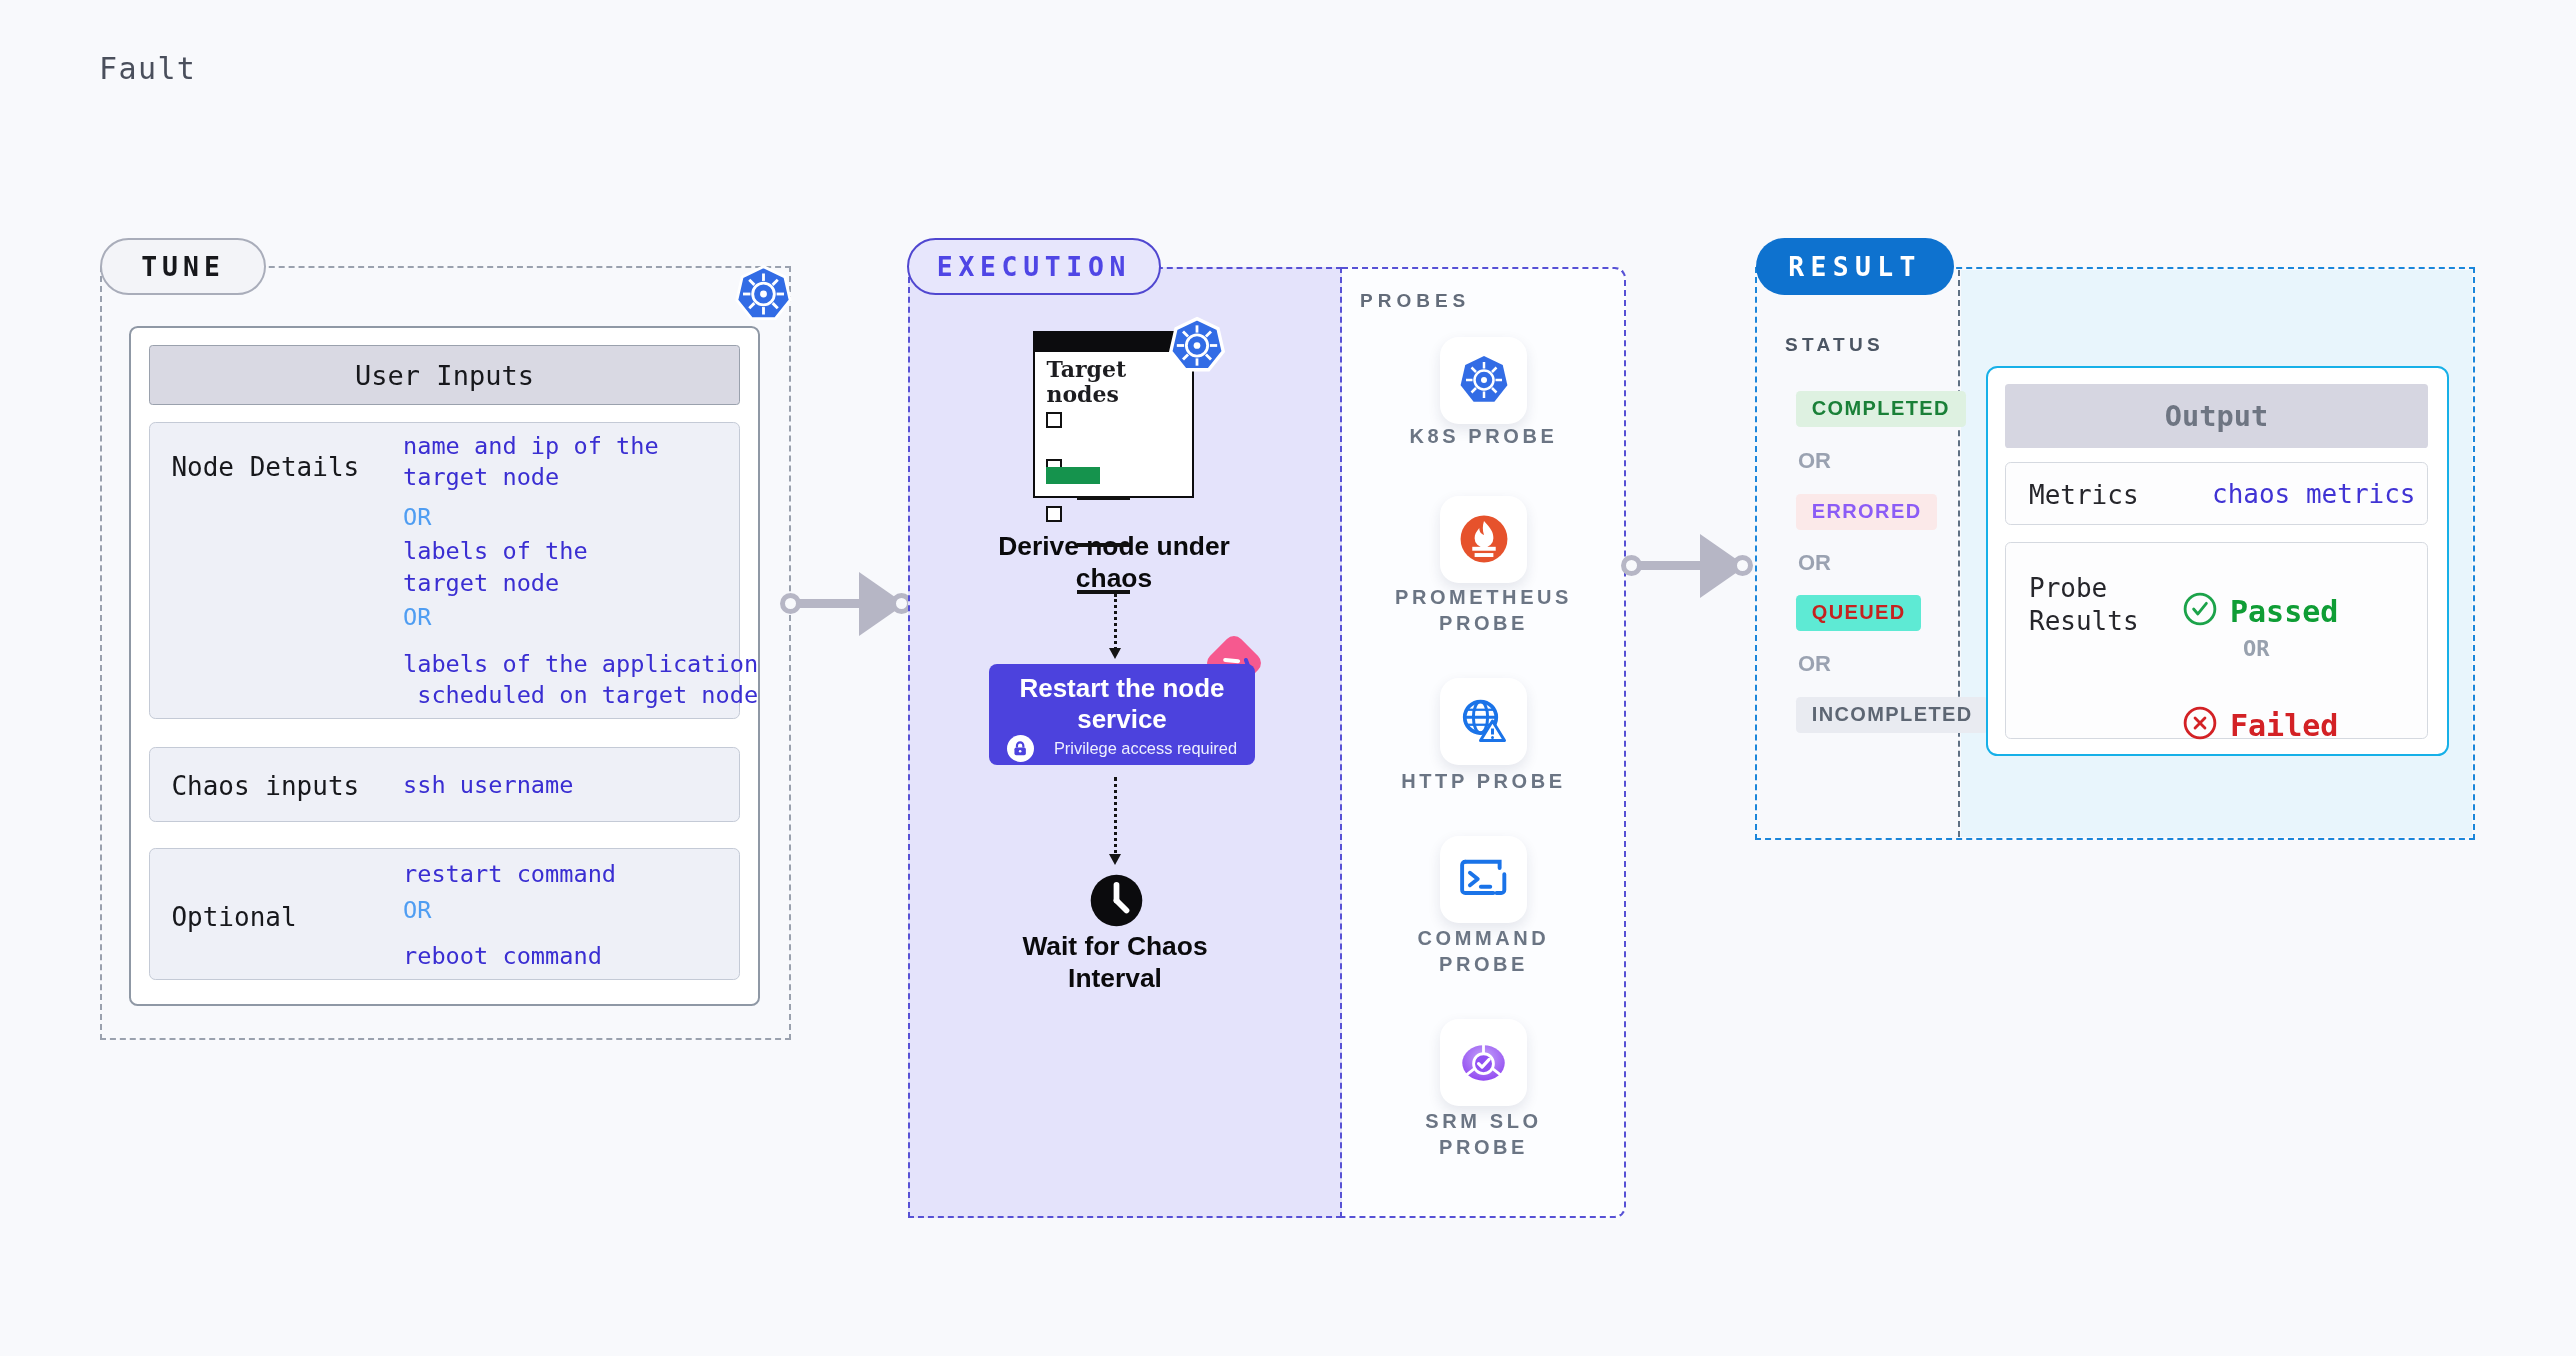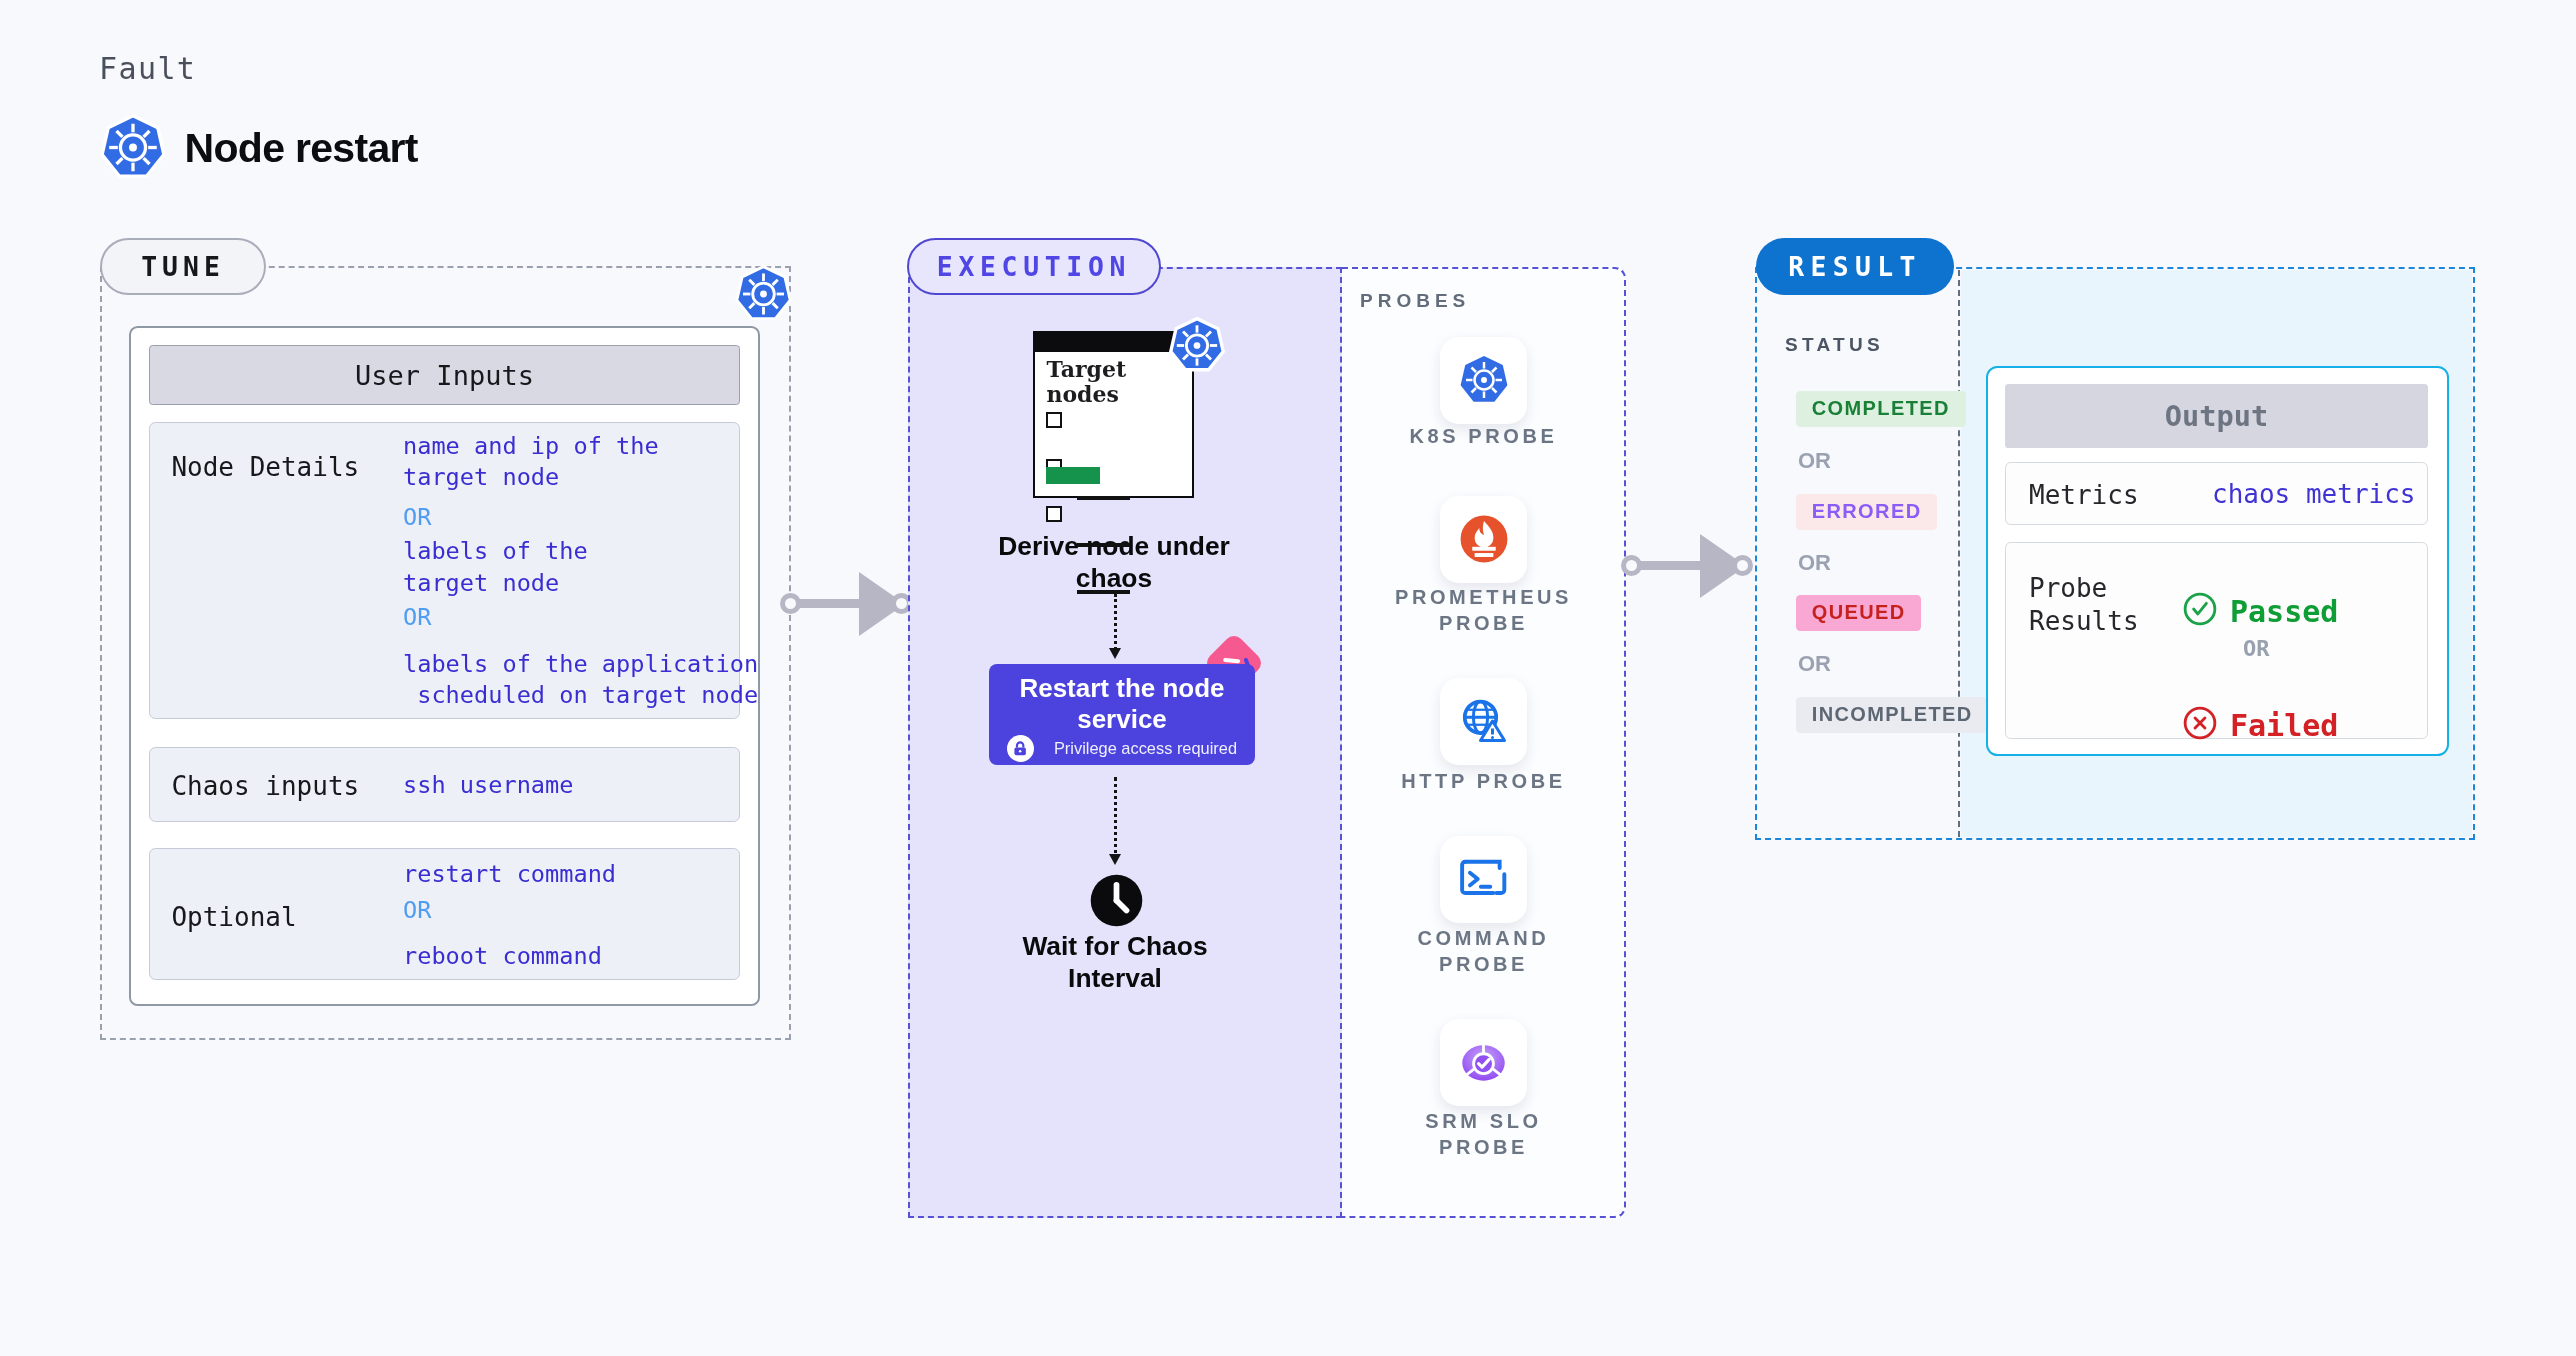--- a/index.html
+++ b/index.html
@@ -80,21 +80,21 @@
   .probe-label { width:257px; text-align:center; font-weight:bold; font-size:20px; line-height:26.4px; letter-spacing:3.6px; color:#6b7584; }
 
   
   .result-box { left:1755px; top:267px; width:720px; height:573px; border:2.9px dashed #1b86da; }
   .result-fill { left:1961px; top:270px; width:511px; height:567px; background:#e8f5fc; }
   .result-divider { left:1958px; top:270px; height:567px; width:0; border-left:2.1px dashed #5f7083; }
   .status-heading { left:1785px; top:334px; font-weight:bold; font-size:19px; letter-spacing:4.3px; color:#4b5563; }
   .status-badge { position:absolute; left:1796px; padding:6.4px 15.7px; border-radius:4.3px; font-weight:bold; font-size:20px; letter-spacing:1.4px; }
   .st-green { background:#def1e1; color:#1a8038; }
   .st-red { background:#fbe9e9; color:#8b5cf6; }
-  .st-yellow { background:#f9a8d4; color:#c5221f; }
+  .st-yellow { background:#5eead4; color:#c5221f; }
   .st-gray { background:#e9ebf1; color:#5d6673; }
   .status-or { position:absolute; left:1798px; font-weight:bold; font-size:22px; color:#9aa2b1; }
 
   .output-card { left:1986px; top:366px; width:463px; height:390px; background:#fff; border:2.9px solid #16b0e8; border-radius:11.4px; }
   .output-header { position:absolute; left:17px; top:15.7px; width:423px; height:64px; background:#d6d6e1; border-radius:3.6px;
                    display:flex; align-items:center; justify-content:center; font-size:28.6px; font-weight:bold; color:#6e7582; }
   .output-row { position:absolute; left:17px; width:423px; border:1.4px solid #d5d9e0; border-radius:5.7px; background:#fdfdfe; }
   .metrics-row { top:94px; height:63px; }
   .probe-row { top:174px; height:197px; }
   .output-label { position:absolute; left:23px; font-size:26px; line-height:33px; color:#26262b; }
@@ -103,40 +103,20 @@
   .pr-text-green { font-weight:bold; font-size:30px; color:#0f9d35; }
   .pr-text-red { font-weight:bold; font-size:30px; color:#d32125; }
   .pr-or { position:absolute; left:237px; top:93px; font-weight:bold; font-size:22px; color:#98a1ae; }
 </style>
 </head>
 <body>
 
 <div class="stage">
 
   <div class="abs kicker mono">Fault</div>
-  <div class="abs title-row">
-    <span>
-      <svg width="66" height="69" viewBox="0 0 100 104">
-        <polygon points="50,4 87.5,22 96.8,62.7 70.8,95.3 29.2,95.3 3.2,62.7 12.5,22" fill="#326ce5" stroke="#fff" stroke-width="5"></polygon>
-        <circle cx="50" cy="52" r="19" fill="none" stroke="#fff" stroke-width="5"></circle>
-        <g stroke="#fff" stroke-width="5">
-          <line x1="50" y1="29" x2="50" y2="16"></line>
-            <line x1="50" y1="75" x2="50" y2="88"></line>
-          <line x1="27" y1="52" x2="14" y2="52"></line>
-            <line x1="73" y1="52" x2="86" y2="52"></line>
-          <line x1="34" y1="36" x2="25" y2="27"></line>
-            <line x1="66" y1="36" x2="75" y2="27"></line>
-          <line x1="34" y1="68" x2="25" y2="77"></line>
-            <line x1="66" y1="68" x2="75" y2="77"></line>
-        </g>
-        <circle cx="50" cy="52" r="6" fill="#fff"></circle>
-      </svg>
-    </span>
-    <span class="page-title">Node restart</span>
-  </div>
 
   <div class="abs tune-box"></div>
   <div class="abs badge-pill tune-badge">TUNE</div>
   <div class="abs tune-k8s">
     <svg width="57" height="60" viewBox="0 0 100 104">
       <polygon points="50,4 87.5,22 96.8,62.7 70.8,95.3 29.2,95.3 3.2,62.7 12.5,22" fill="#326ce5" stroke="#fff" stroke-width="5"></polygon>
       <circle cx="50" cy="52" r="19" fill="none" stroke="#fff" stroke-width="5"></circle>
       <g stroke="#fff" stroke-width="5">
         <line x1="50" y1="29" x2="50" y2="16"></line>
           <line x1="50" y1="75" x2="50" y2="88"></line>

